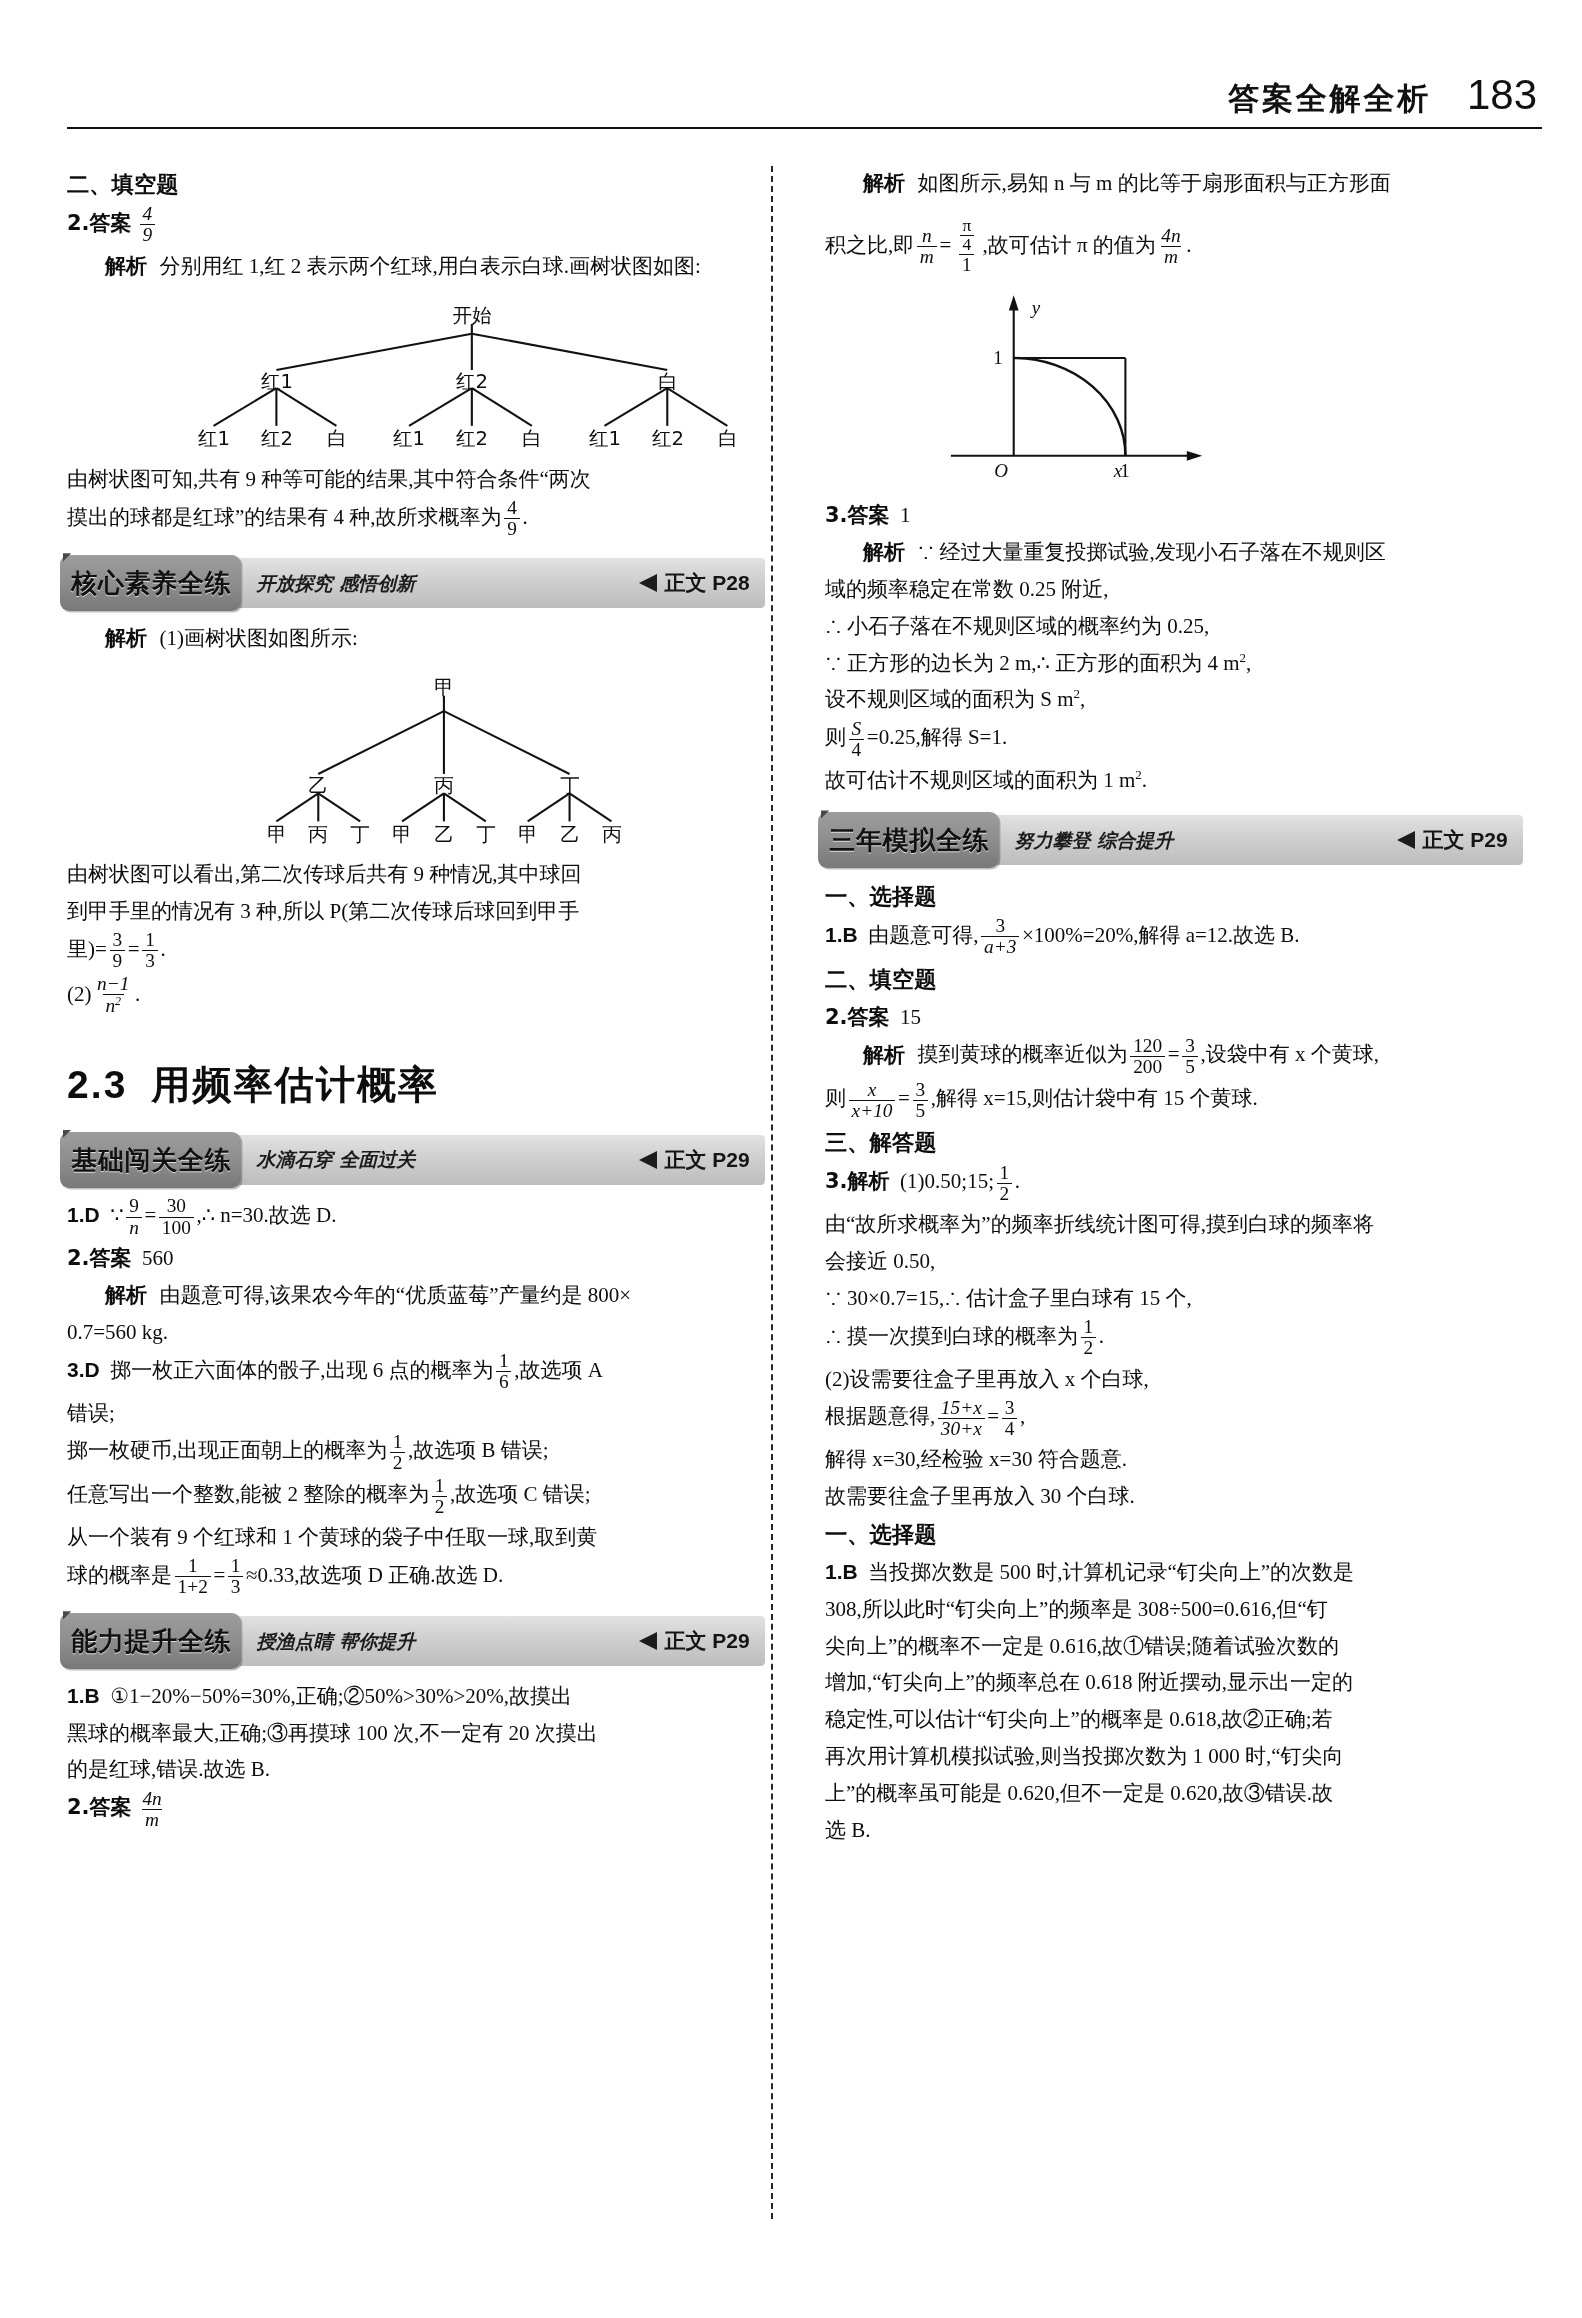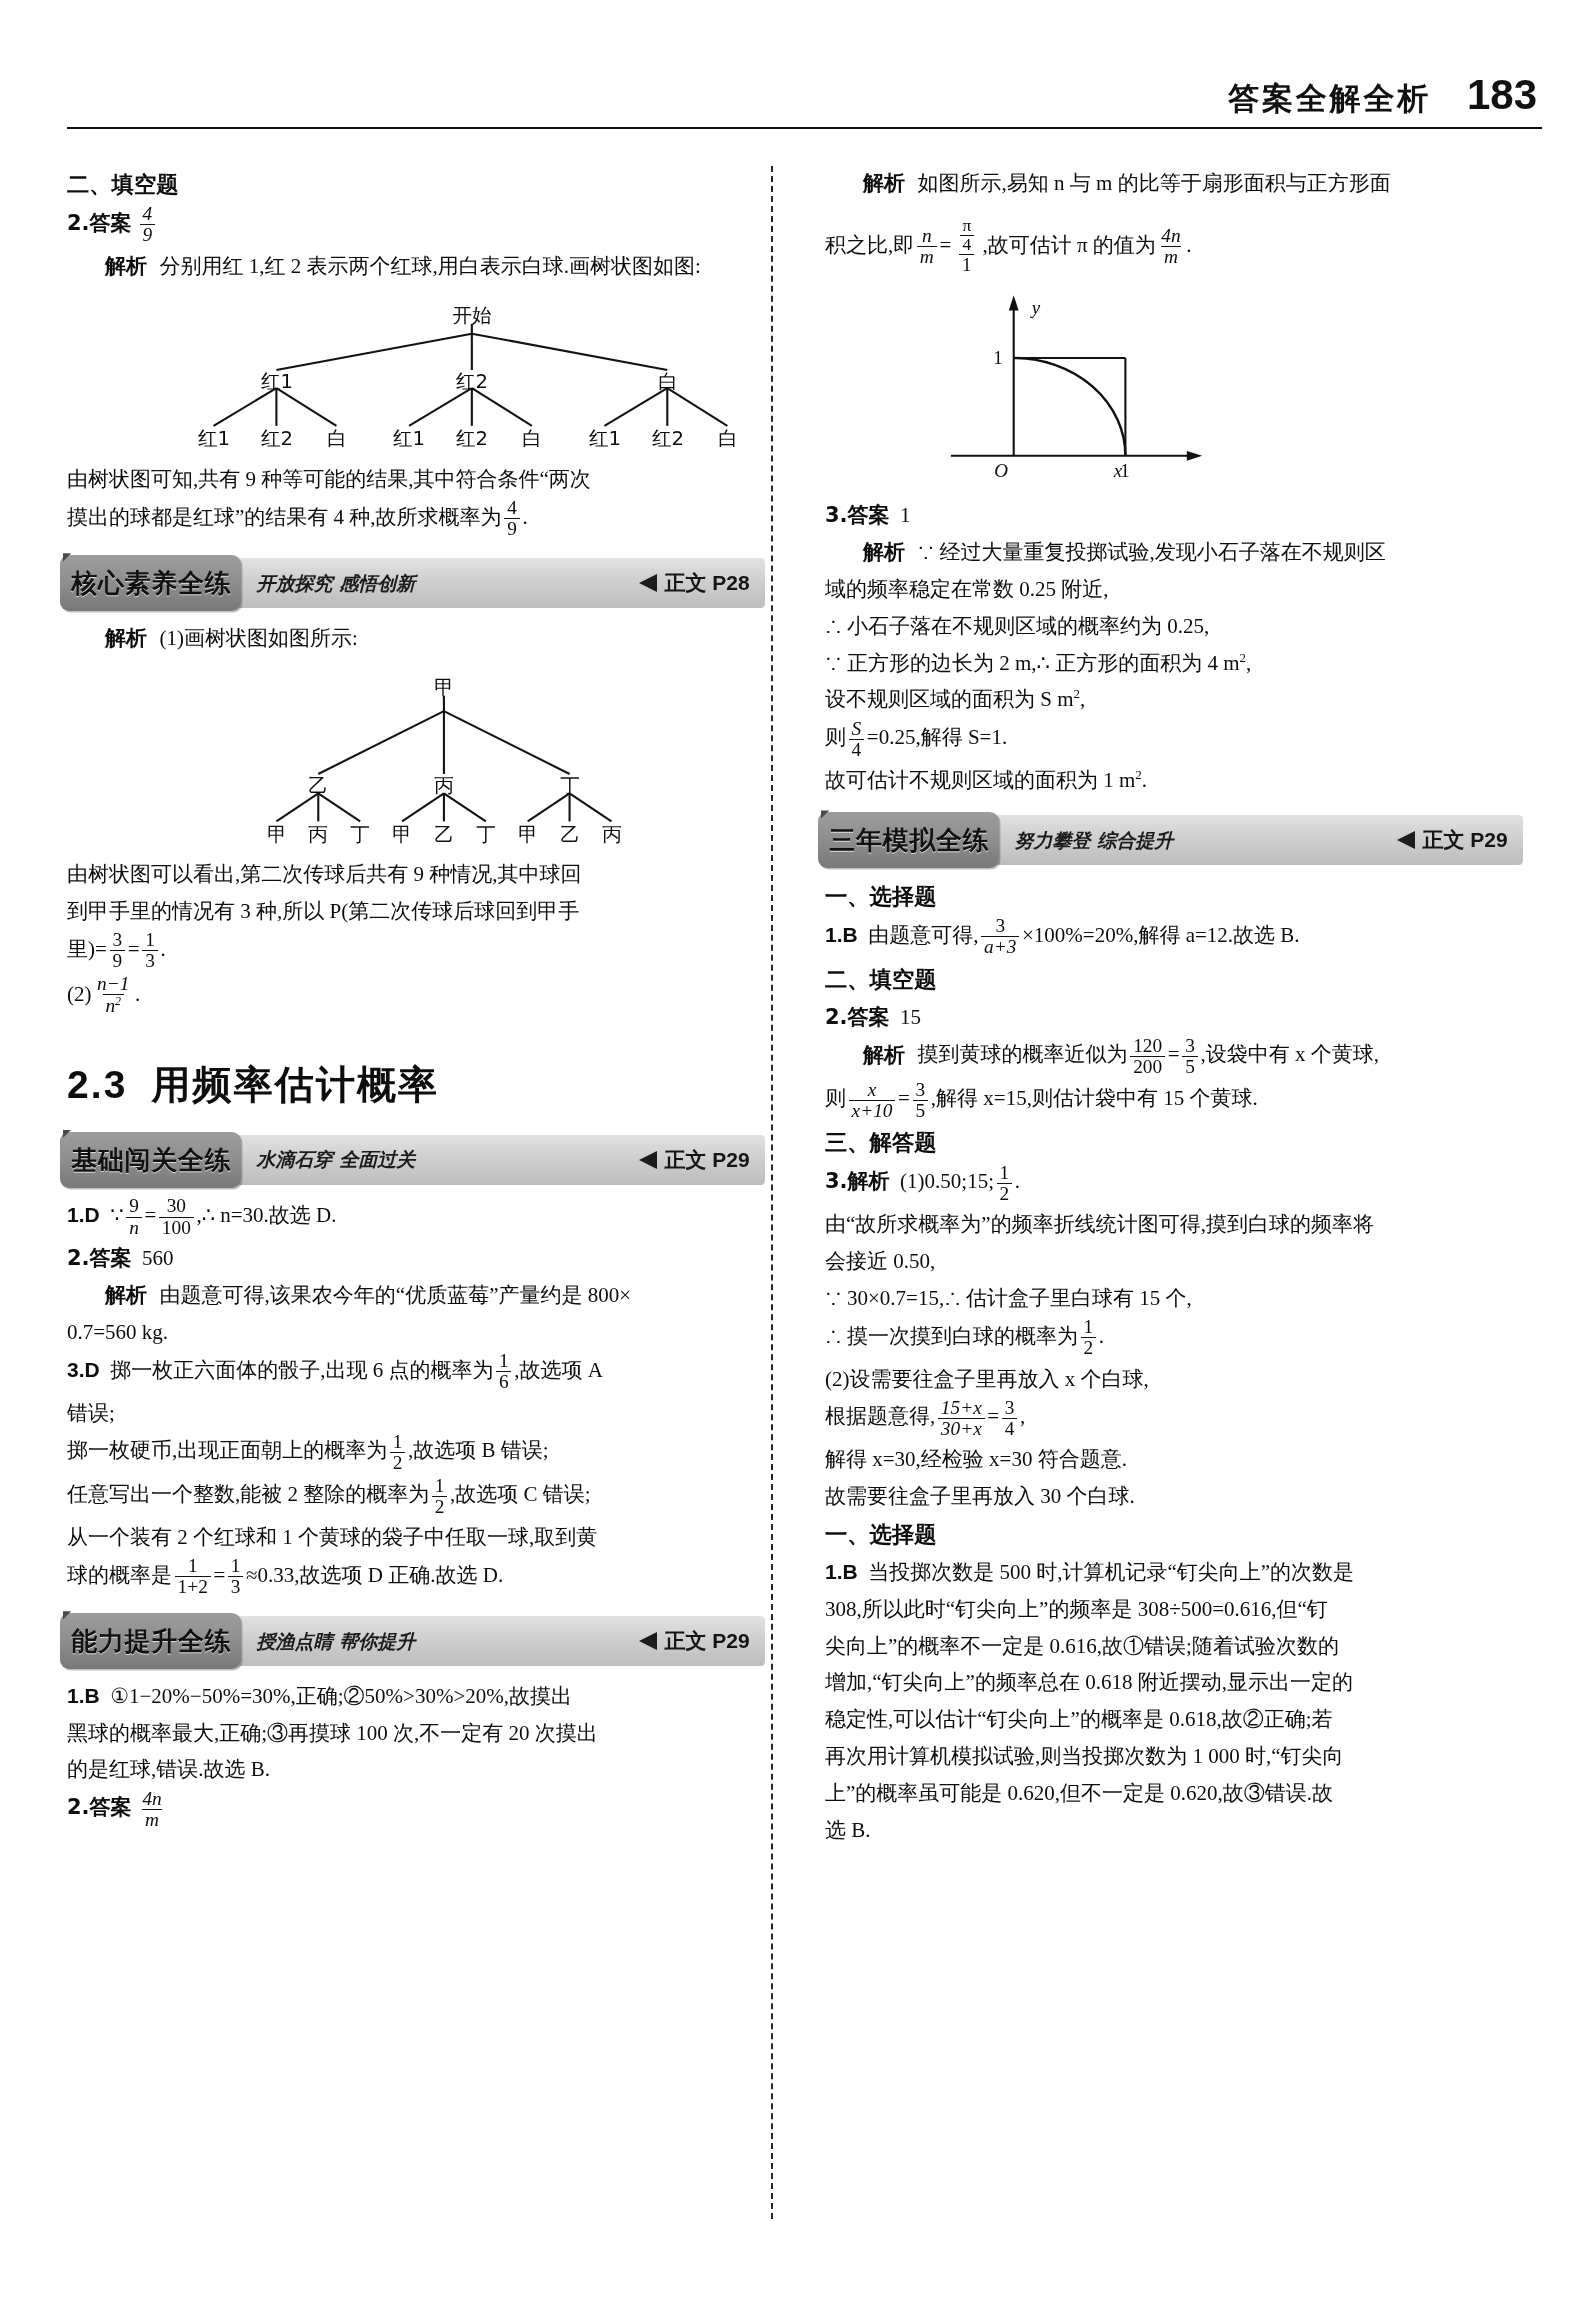--- a/index.html
+++ b/index.html
@@ -27,21 +27,21 @@
     font-size:31px;
     font-family:"DejaVu Sans", sans-serif;
     font-weight:700;
     letter-spacing:2.8px;
     color:#111;
   }
   .hdr-page {
     position:absolute;
     right:46px; top:-5.6px;
     font-size:42px;
-    font-weight:700;
+    font-weight:400;
     font-family:"Liberation Sans", sans-serif;
     color:#111;
   }
   .hdr-rule {
     position:absolute;
     left:67px; right:41px; top:50px;
     height:2.1px; background:#111;
   }
 
   
@@ -358,21 +358,21 @@
         <span class="num">1</span>
         <span class="den">2</span>
       </span><span>,故选项 B 错误;</span>
     </p>
     <p class="blk">
       <span>任意写出一个整数,能被 2 整除的概率为</span><span class="frac">
         <span class="num">1</span>
         <span class="den">2</span>
       </span><span>,故选项 C 错误;</span>
     </p>
-    <p class="blk">从一个装有 2 个红球和 1 个黄球的袋子中任取一球,取到黄</p>
+    <p class="blk">从一个装有 9 个红球和 1 个黄球的袋子中任取一球,取到黄</p>
     <p class="blk">
       <span>球的概率是</span><span class="frac">
         <span class="num">1</span>
         <span class="den">1+2</span>
       </span><span>=</span><span class="frac">
         <span class="num">1</span>
         <span class="den">3</span>
       </span><span>≈0.33,故选项 D 正确.故选 D.</span>
     </p>
 

